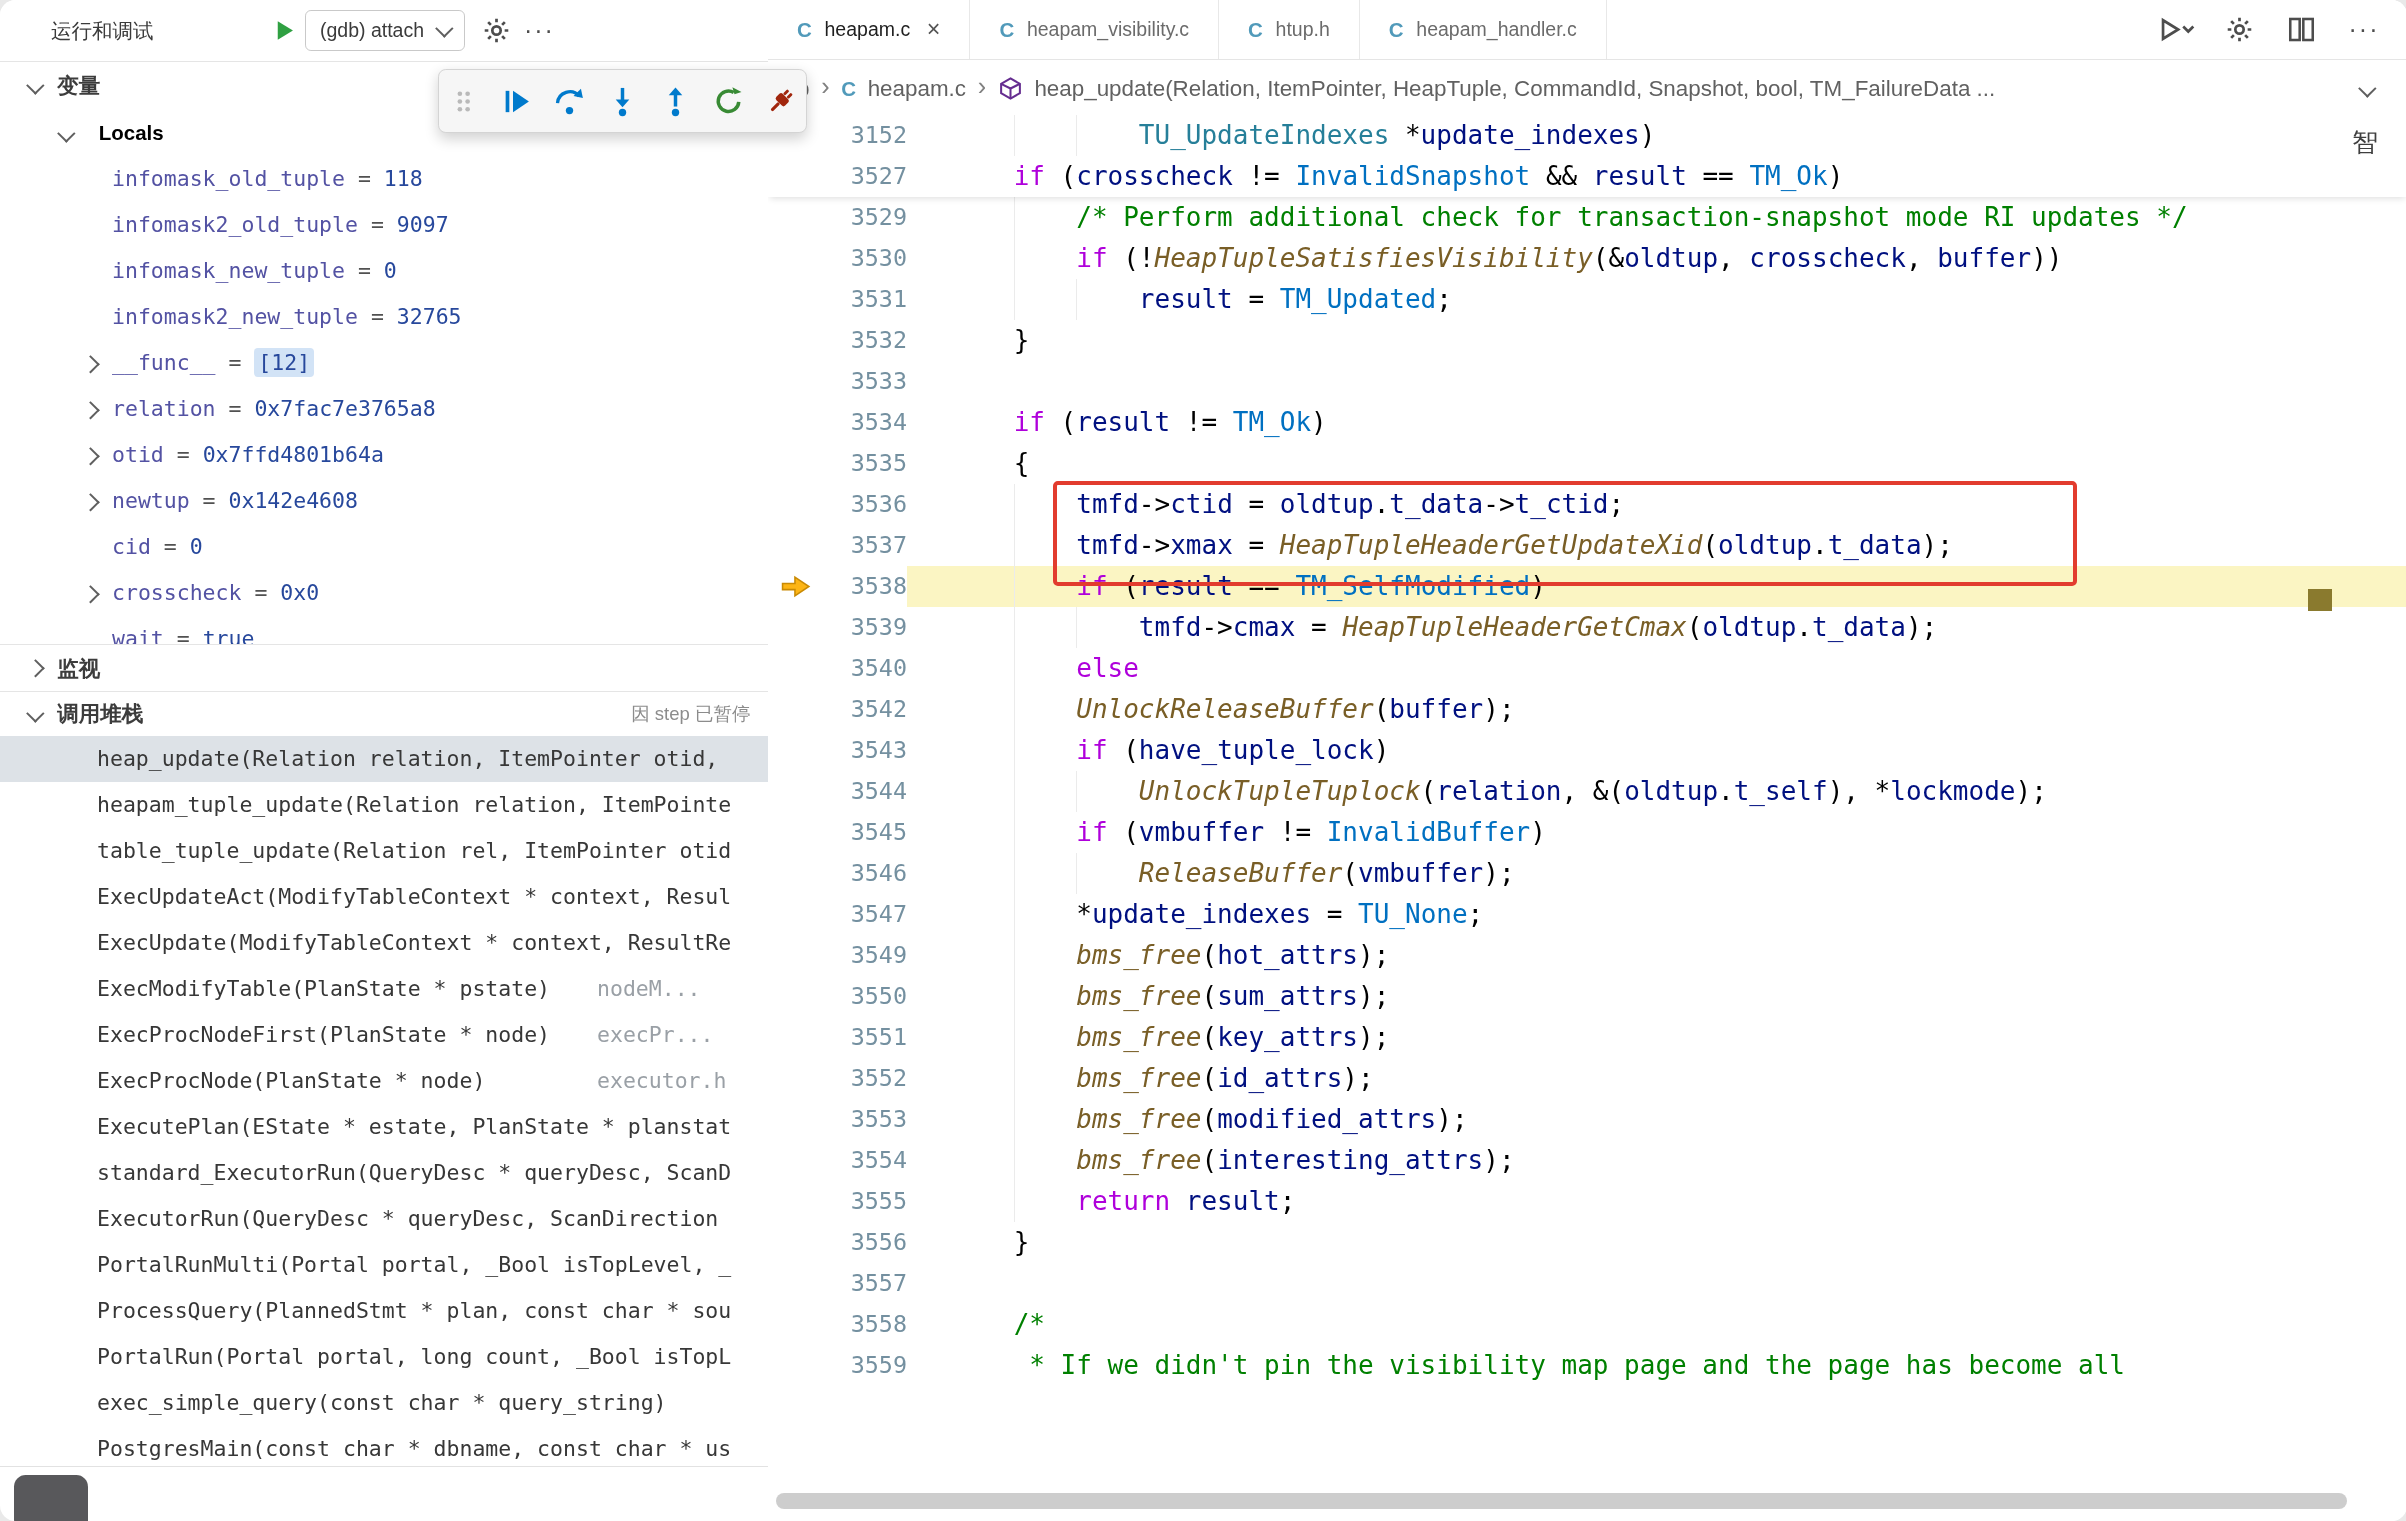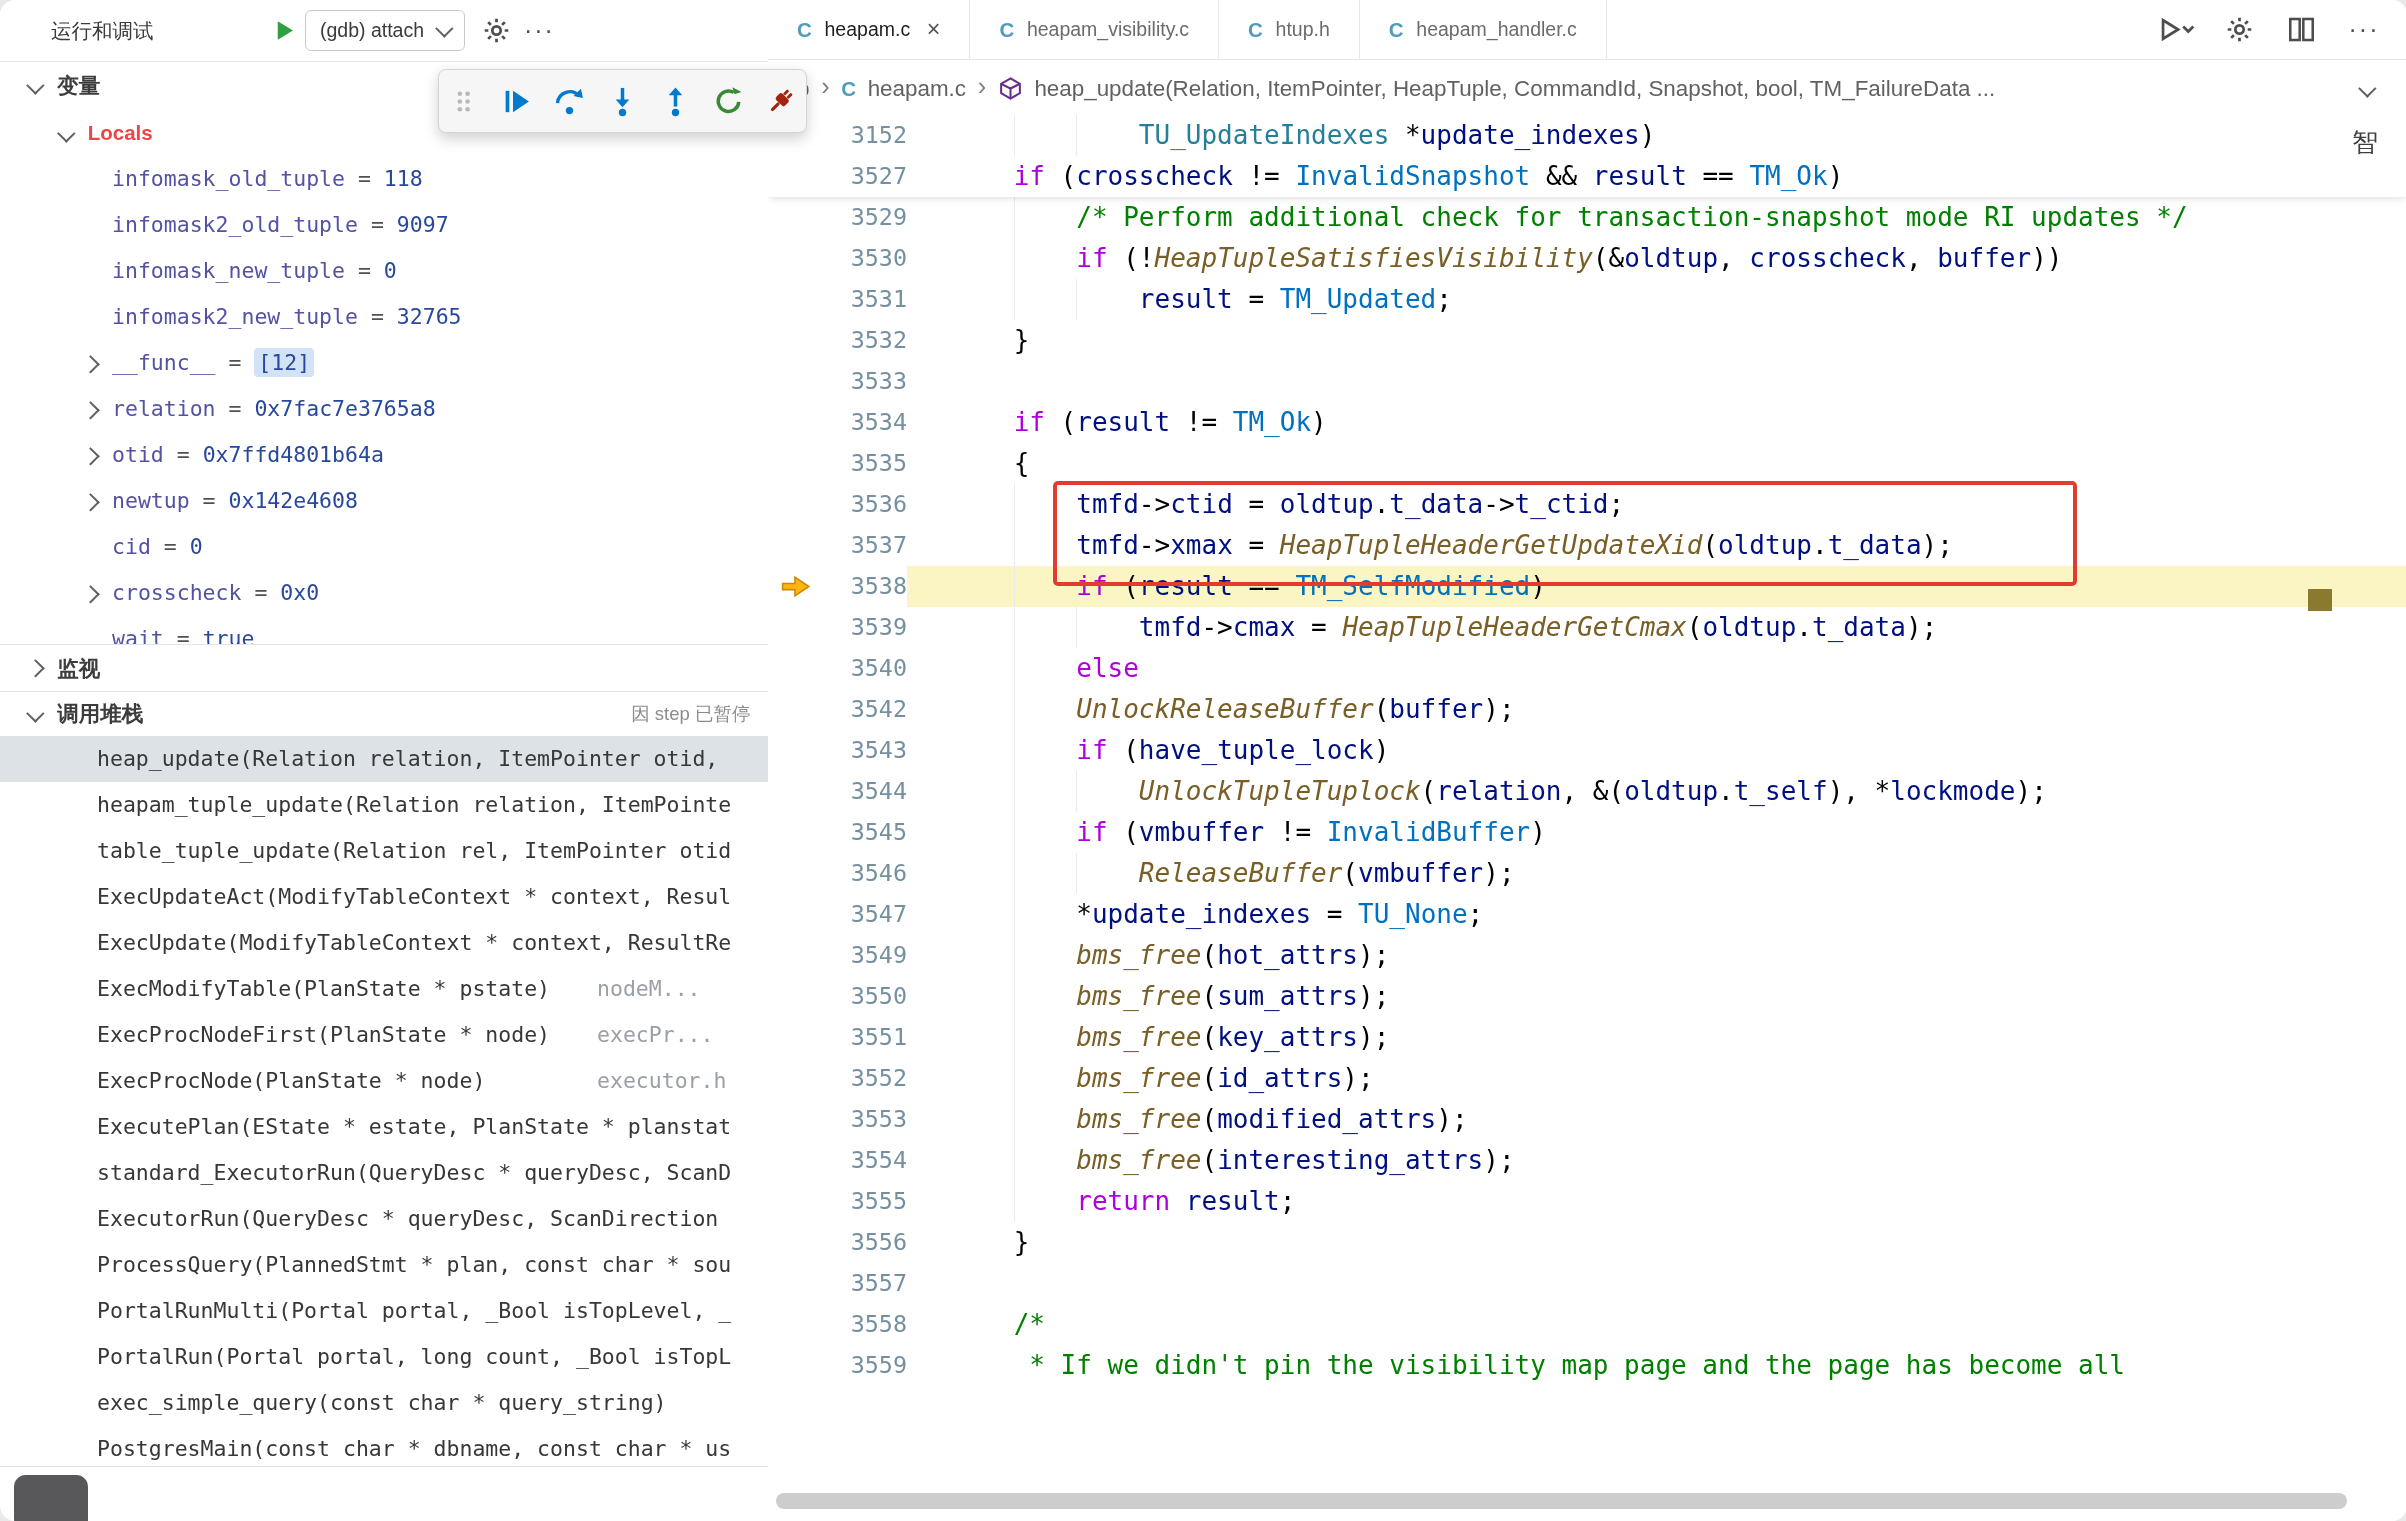--- a/index.html
+++ b/index.html
@@ -22,21 +22,21 @@
   .dbg-toolbar .icon-btn{width:45px;height:45px;}
 
   .sec-head{height:49px;display:flex;align-items:center;position:relative;border-bottom:0;}
   .sec-head .cv{margin-left:29px;}
   .sec-label{margin-left:15.6px;font-size:21.5px;font-weight:bold;color:#3c3c3c;}
   .sec-status{position:absolute;right:17.6px;font-size:18.5px;color:#8c8c8c;font-weight:normal;}
 
   .vars-section{position:absolute;top:61px;left:0;width:100%;height:583px;overflow:hidden;border-bottom:1px solid #e5e5e5;}
   .scope-row{height:46px;display:flex;align-items:center;position:relative;}
   .scope-row .cv{margin-left:60px;}
-  .scope-label{margin-left:15px;font-size:20.5px;font-weight:bold;color:#ef4444;}
+  .scope-label{margin-left:26px;font-size:20.5px;font-weight:bold;color:#000000;}
   .var-row{height:46px;line-height:46px;padding-left:112px;position:relative;font-family:"DejaVu Sans Mono",monospace;font-size:21.5px;white-space:pre;overflow:hidden;}
   .var-row .tree-cv{position:absolute;left:84px;top:17.6px;}
   .var-name{color:#5352a3;}
   .var-eq{color:#515151;}
   .var-val{color:#27489c;}
   .var-val.changed{background:#d2e3f6;border-radius:3.9px;padding:2px 3.9px;}
 
   .watch-section{position:absolute;top:645px;left:0;width:100%;height:46px;border-bottom:1px solid #e5e5e5;}
   .watch-section .sec-head{height:46px;}
 
@@ -212,22 +212,22 @@
           <div class="frame-row"><span class="frame-label">heapam_tuple_update(Relation relation, ItemPointe</span></div>
           <div class="frame-row"><span class="frame-label">table_tuple_update(Relation rel, ItemPointer otid</span></div>
           <div class="frame-row"><span class="frame-label">ExecUpdateAct(ModifyTableContext * context, Resul</span></div>
           <div class="frame-row"><span class="frame-label">ExecUpdate(ModifyTableContext * context, ResultRe</span></div>
           <div class="frame-row"><span class="frame-label">ExecModifyTable(PlanState * pstate)</span><span class="frame-file">nodeM...</span></div>
           <div class="frame-row"><span class="frame-label">ExecProcNodeFirst(PlanState * node)</span><span class="frame-file">execPr...</span></div>
           <div class="frame-row"><span class="frame-label">ExecProcNode(PlanState * node)</span><span class="frame-file">executor.h</span></div>
           <div class="frame-row"><span class="frame-label">ExecutePlan(EState * estate, PlanState * planstat</span></div>
           <div class="frame-row"><span class="frame-label">standard_ExecutorRun(QueryDesc * queryDesc, ScanD</span></div>
           <div class="frame-row"><span class="frame-label">ExecutorRun(QueryDesc * queryDesc, ScanDirection </span></div>
+          <div class="frame-row"><span class="frame-label">PortalRunMulti(Portal portal, _Bool isTopLevel, _</span></div>
           <div class="frame-row"><span class="frame-label">ProcessQuery(PlannedStmt * plan, const char * sou</span></div>
-          <div class="frame-row"><span class="frame-label">PortalRunMulti(Portal portal, _Bool isTopLevel, _</span></div>
           <div class="frame-row"><span class="frame-label">PortalRun(Portal portal, long count, _Bool isTopL</span></div>
           <div class="frame-row"><span class="frame-label">exec_simple_query(const char * query_string)</span></div>
           <div class="frame-row"><span class="frame-label">PostgresMain(const char * dbname, const char * us</span></div>
         </div>
     </section>
 
     <div class="clipped-widget"></div>
   </aside>
 
   <main class="editor">

